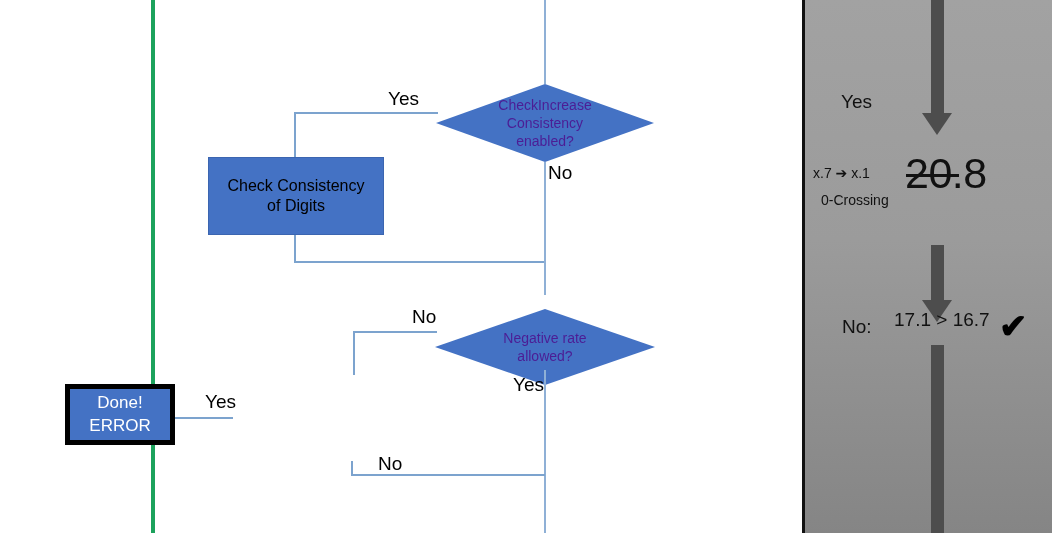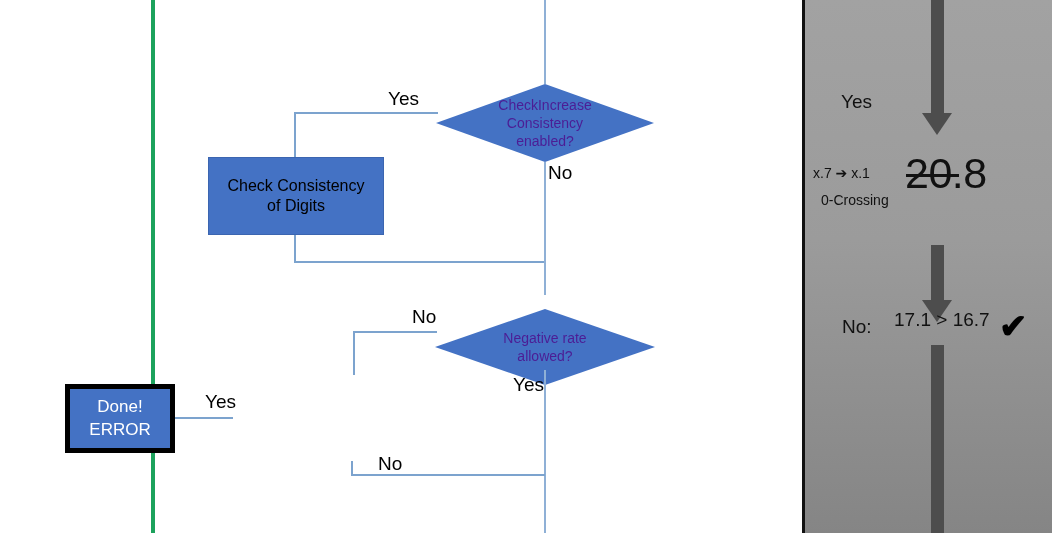--- a/index.html
+++ b/index.html
@@ -181,21 +181,21 @@
   <div class="line-v spine" style="left:544px;top:370px;height:163px;"></div>
 
 
   <div class="edge-label" style="left:205px;top:392px;">Yes</div>
   <div class="line-h" style="left:174px;top:417px;width:59px;"></div>
 
   <div class="edge-label" style="left:378px;top:454px;">No</div>
   <div class="line-v" style="left:351px;top:461px;height:14px;"></div>
   <div class="line-h" style="left:351px;top:474px;width:194px;"></div>
 
-  <div class="done-box" style="left:65px;top:384px;width:110px;height:69px;font-size:17px;">
+  <div class="done-box" style="left:65px;top:384px;width:110px;height:61px;font-size:17px;">
     <span class="txt">Done!
 ERROR</span>
   </div>
 
   <div class="panel">
 
     <div class="panel-arrow-shaft" style="left:126px;top:0px;height:118px;"></div>
     <div class="panel-arrow-head" style="left:117px;top:113px;"></div>
 
     <div class="panel-text mid-lbl" style="left:36px;top:92px;">Yes</div>

